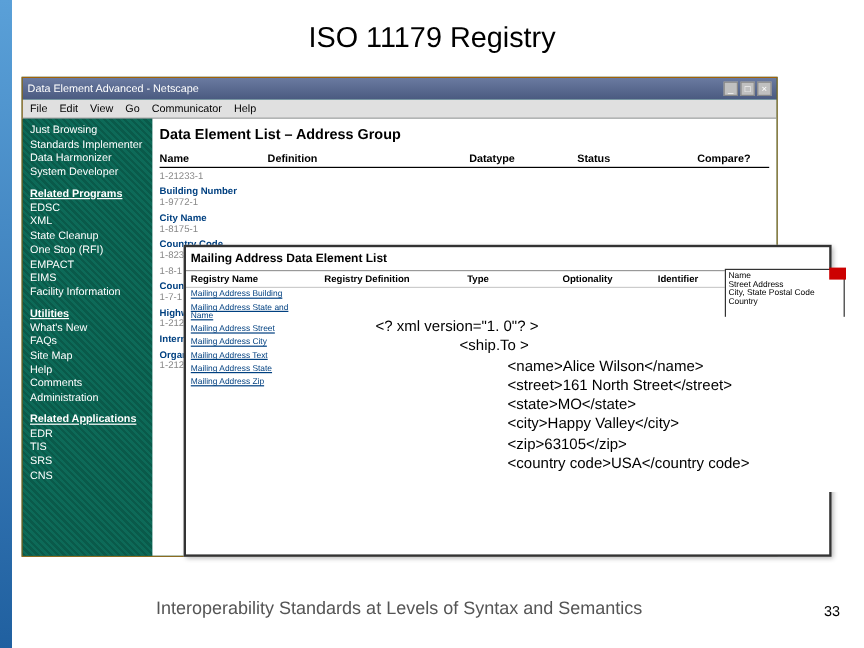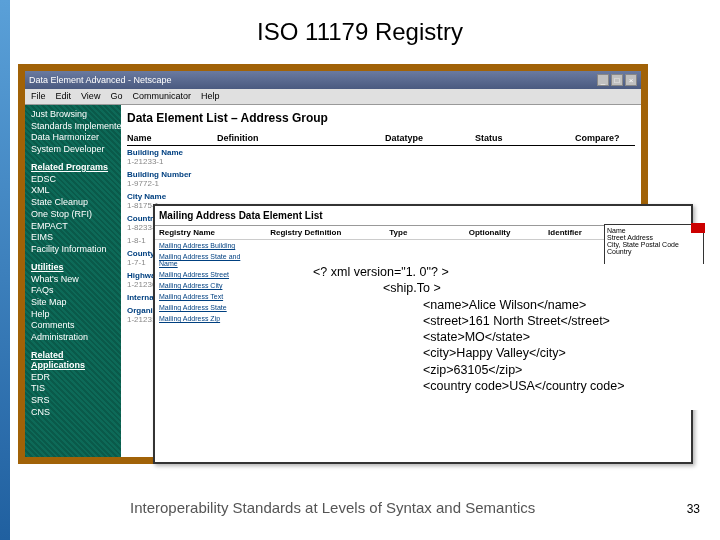--- a/index.html
+++ b/index.html
@@ -1,20 +1,20 @@
 <!DOCTYPE html>
 <html><head>
 <meta charset="utf-8">
 <style>
   * { margin: 0; padding: 0; box-sizing: border-box; }
   body { width: 720px; height: 540px; background: #fff; font-family: Arial, sans-serif; position: relative; overflow: hidden; }
   .slide { width: 100%; height: 100%; position: relative; }
   .title { text-align: center; font-size: 24px; padding: 18px 0 8px 0; }
   .content { position: relative; margin: 10px 10px 0 18px; height: 420px; }
-  .browser-win { position: absolute; top: 0; left: 0; width: 630px; height: 400px; border: 7px solid #a16207; background: #0f766e; }
+  .browser-win { position: absolute; top: 0; left: 0; width: 630px; height: 400px; border: 1px solid #a16207; background: #0f766e; }
   .titlebar { height: 18px; background: linear-gradient(#6a7aa0,#4a5a80); color: #fff; font-size: 9px; display: flex; align-items: center; padding: 0 4px; justify-content: space-between; }
   .titlebar-icons { display: flex; gap: 2px; }
   .win-btn { width: 12px; height: 12px; background: #c0c0c0; border: 1px solid #888; font-size: 8px; display: flex; align-items: center; justify-content: center; }
   .menubar { height: 16px; background: #e0e0e0; font-size: 9px; display: flex; gap: 10px; padding: 2px 6px; border-bottom: 1px solid #999; }
   .app-body { display: flex; height: calc(100% - 34px); }
   .sidebar { width: 120px; background: #0a5a4a; background-image: repeating-linear-gradient(45deg, #0a5a4a 0, #0a5a4a 2px, #0d6a58 2px, #0d6a58 4px); color: #fff; font-size: 9px; padding: 4px 6px; overflow: hidden; }
   .side-group { margin-bottom: 6px; }
   .side-head { font-weight: bold; font-size: 9px; margin: 2px 0; text-decoration: underline; }
   .side-item { font-size: 9px; line-height: 1.3; white-space: nowrap; }
   .main-panel { flex: 1; background: #fff; position: relative; padding: 6px; }
@@ -106,21 +106,20 @@
           <div class="panel-title">Data Element List – Address Group</div>
           <div class="table-head">
             <div class="col-name">Name</div>
             <div class="col-def">Definition</div>
             <div class="col-type">Datatype</div>
             <div class="col-status">Status</div>
             <div class="col-compare">Compare?</div>
           </div>
           <div id="data-rows">
               <div class="data-row">
-                <div style="font-weight:bold;color:#004080">Building Name</div>
                 <div style="color:#888">1-21233-1</div>
               </div>
               <div class="data-row">
                 <div style="font-weight:bold;color:#004080">Building Number</div>
                 <div style="color:#888">1-9772-1</div>
               </div>
               <div class="data-row">
                 <div style="font-weight:bold;color:#004080">City Name</div>
                 <div style="color:#888">1-8175-1</div>
               </div>

